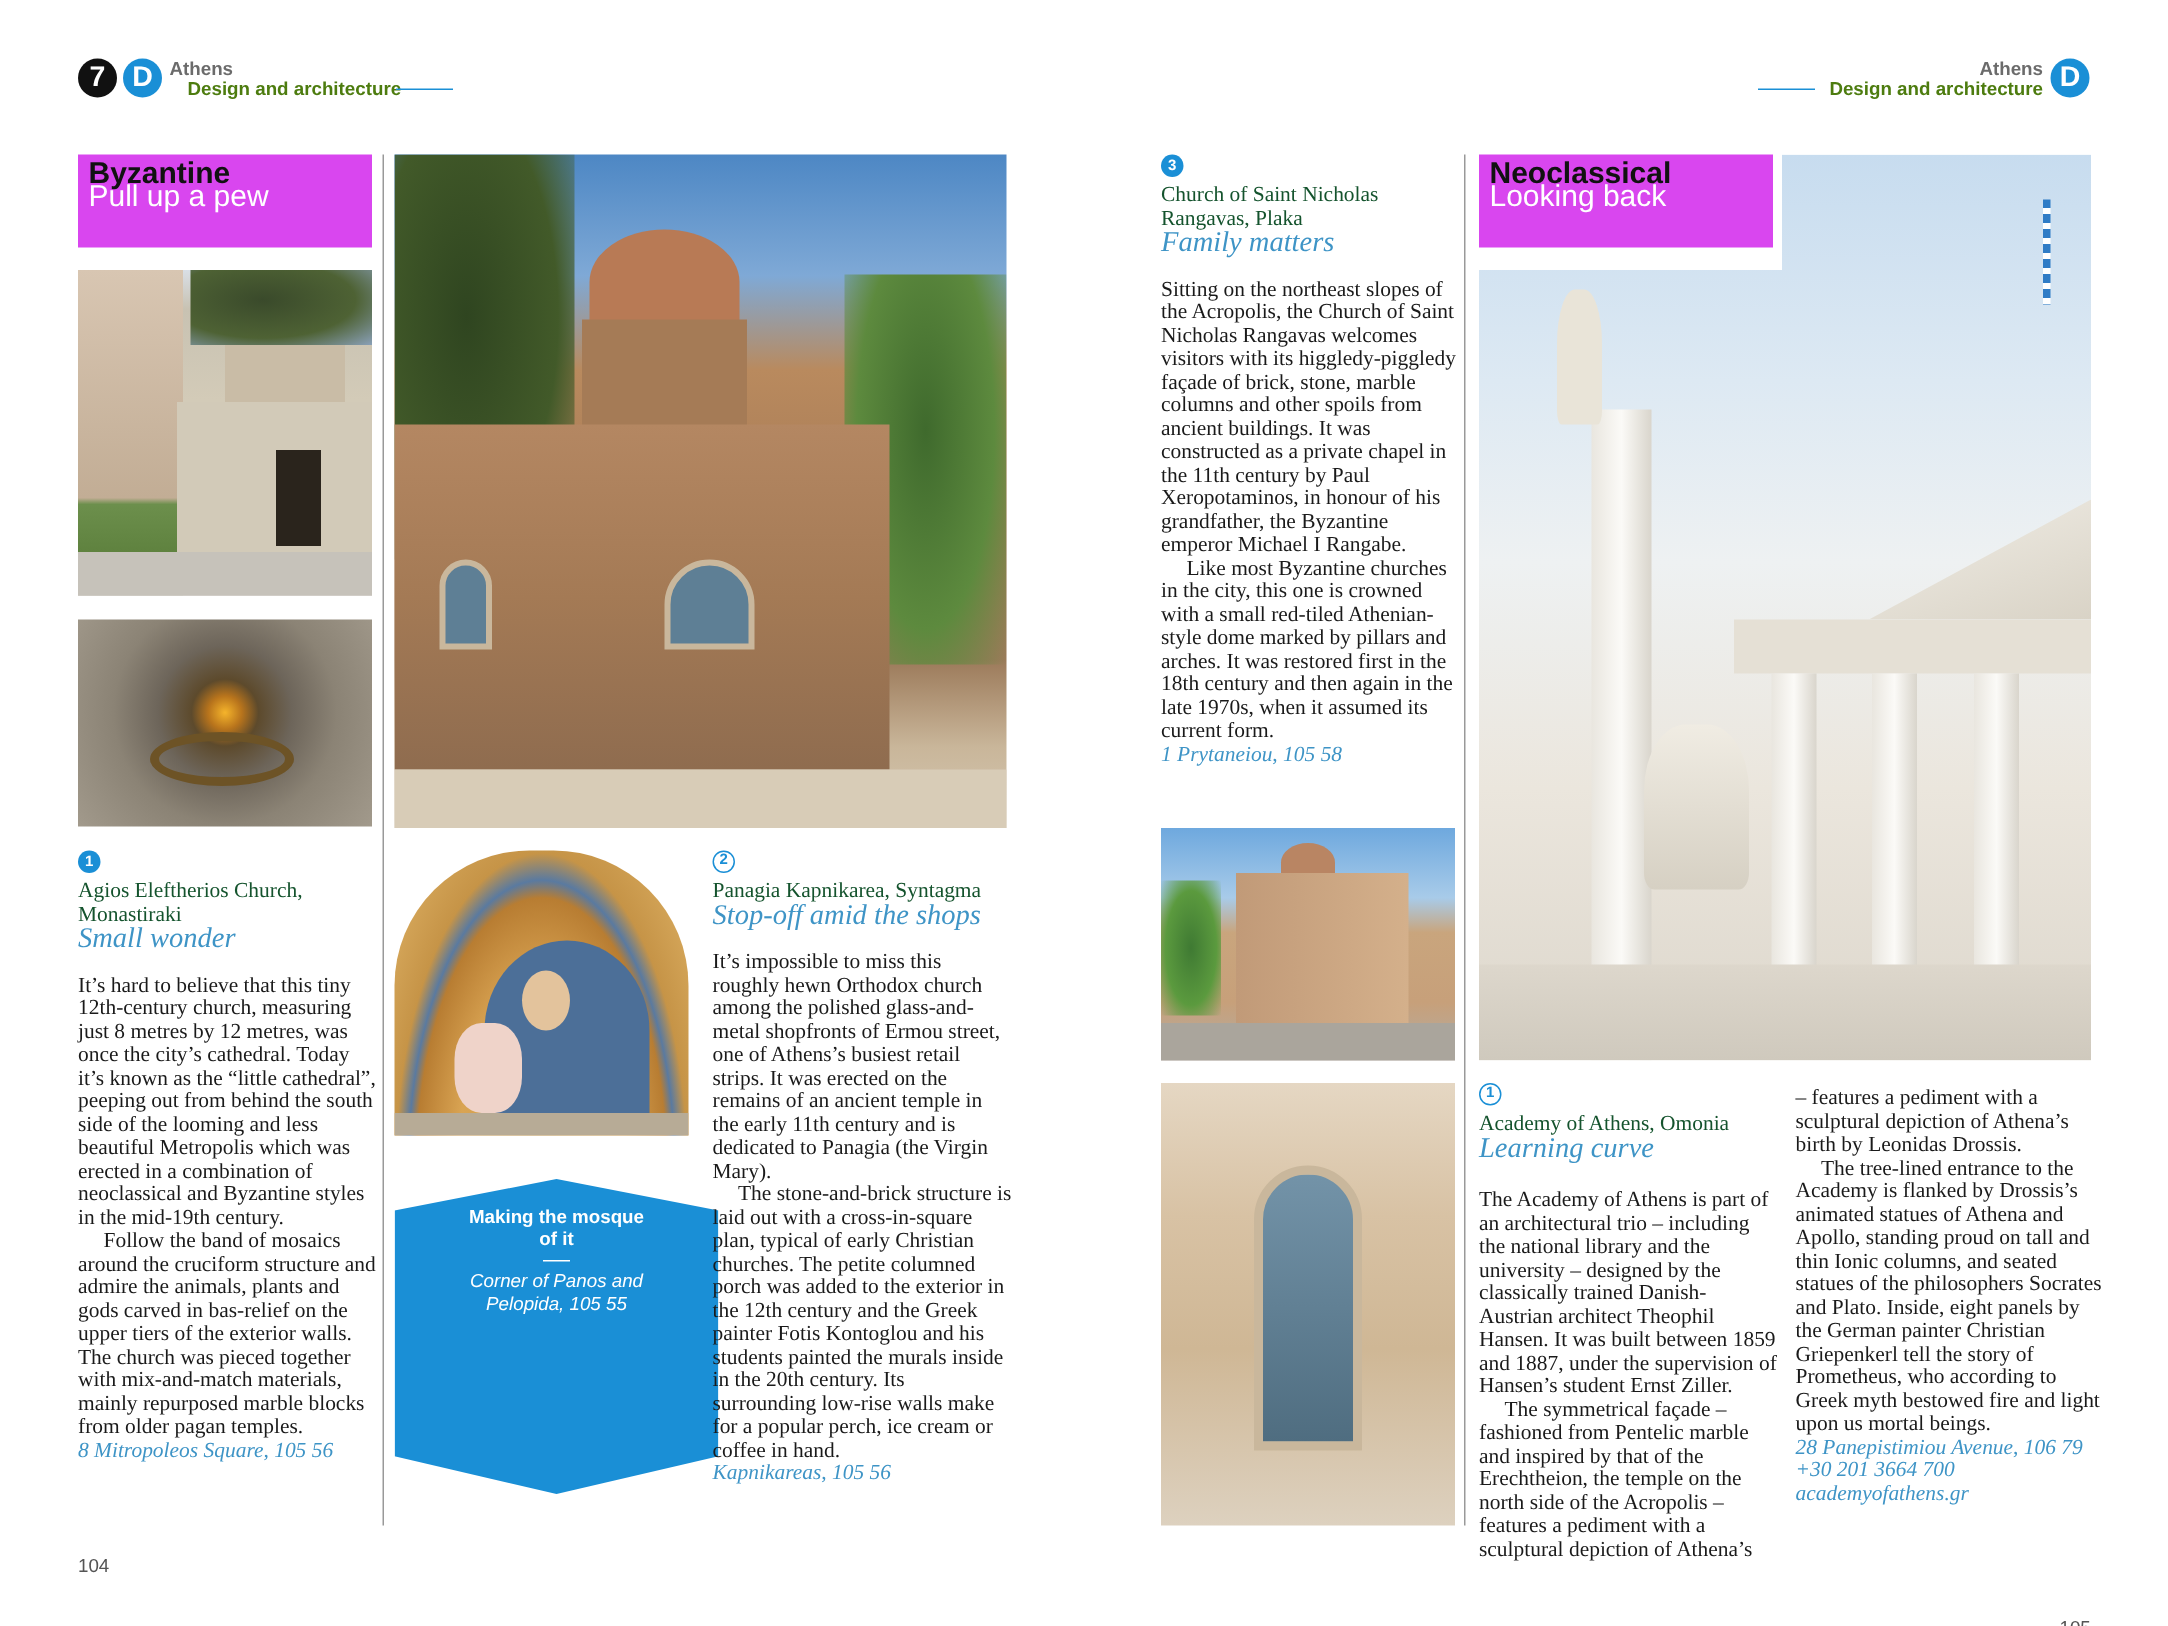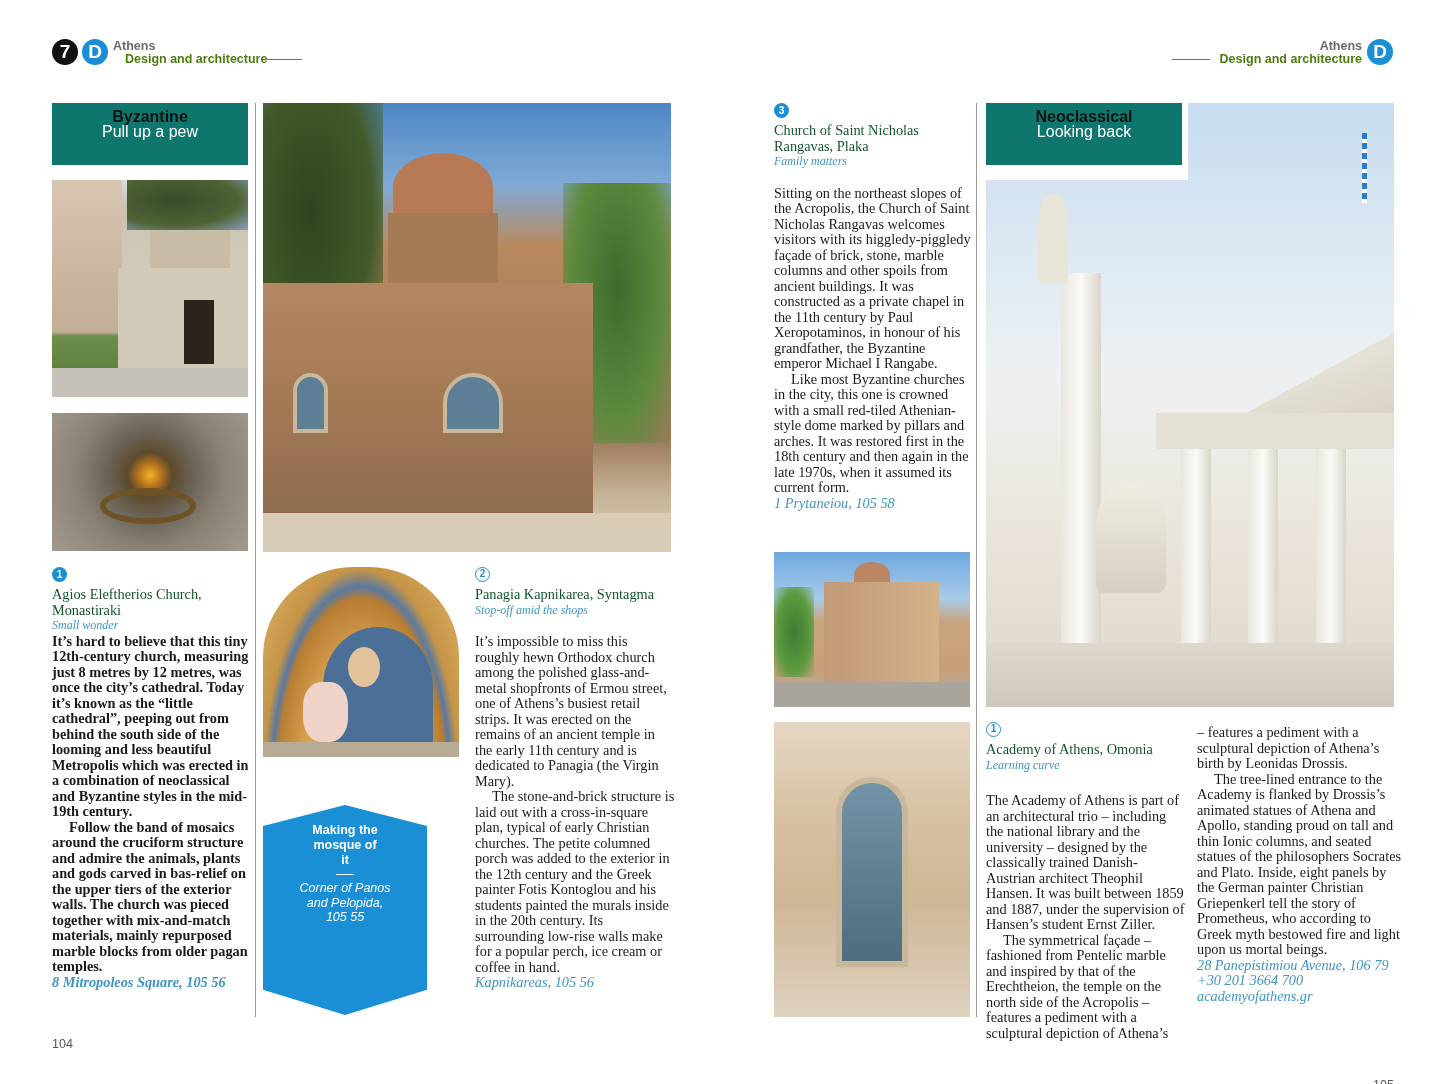--- a/index.html
+++ b/index.html
@@ -10,21 +10,21 @@
   
   .num-circle { width: 26px; height: 26px; border-radius: 50%; background: #111; color: #fff;
     font-family: "Liberation Sans", sans-serif; font-weight: bold; font-size: 19px; line-height: 26px; text-align: center; }
   .d-circle { width: 26px; height: 26px; border-radius: 50%; background: #1a8fd6; color: #fff;
     font-family: "Liberation Sans", sans-serif; font-weight: bold; font-size: 19px; line-height: 26px; text-align: center; }
   .hdr-city { font-family: "Liberation Sans", sans-serif; font-weight: bold; font-size: 12.5px; color: #6b6b6b; line-height: 13px; }
   .hdr-sect { font-family: "Liberation Sans", sans-serif; font-weight: bold; font-size: 12.5px; color: #4d7c0f; line-height: 14px; white-space: nowrap; margin-left: 12px; }
   .hdr-rule { height: 1px; background: #1a8fd6; width: 38px; }
 
   
-  .sect-box { background: #0f766e; padding: 6px 7px; font-family: "Liberation Sans", sans-serif; font-size: 16px; line-height: 15px; text-align: center; }
+  .sect-box { background: #d946ef; padding: 6px 7px; font-family: "Liberation Sans", sans-serif; font-size: 20px; line-height: 15px; }
   .sect-box .t { font-weight: bold; color: #111; display: block; }
   .sect-box .s { color: #fff; display: block; }
 
   .vrule { width: 1px; background: #999; }
 
   
   .photo { overflow: hidden; }
   .ph-church1 { background:
       linear-gradient(180deg, #d9dfe6 0%, #c8c2b2 12%, #d3cbb8 40%, #c2b9a5 70%, #a9a397 100%); }
   .ph-chandelier { background:
@@ -42,21 +42,21 @@
   .win-arch { background: #5e7f95; border-radius: 30px 30px 0 0; border: 4px solid #c9b79c; }
   .dome { background: #b87a55; border-radius: 50% 50% 0 0; }
   .column { background: linear-gradient(90deg,#e9e6df,#fbfaf7,#d9d5cc); }
 
   
   .ref-num { width: 15px; height: 15px; border-radius: 50%; font-family: "Liberation Sans", sans-serif;
      font-size: 10px; line-height: 15px; text-align: center; font-weight: bold; }
   .ref-solid { background: #1a8fd6; color: #fff; }
   .ref-outline { border: 1.3px solid #1a8fd6; color: #1a8fd6; line-height: 12.5px; background: #fff; }
   .place { font-size: 14.3px; line-height: 15.5px; color: #14532d; }
-  .tag { font-style: italic; font-size: 12px; line-height: 15.5px; color: #3e94c6; }
+  .tag { font-style: italic; font-size: 19px; line-height: 15.5px; color: #3e94c6; }
   .body { font-size: 14.3px; line-height: 15.5px; color: #1a1a1a; }
   .body p { margin: 0; }
   .body p + p { text-indent: 17px; }
   .addr { font-style: italic; color: #3e94c6; display: block; }
 
   
   .hexbox { background: #1a8fd6; color: #fff; text-align: center; font-family: "Liberation Sans", sans-serif;
     clip-path: polygon(50% 0%, 100% 10%, 100% 88%, 50% 100%, 0% 88%, 0% 10%); }
   .hexbox .h { font-weight: bold; font-size: 12.5px; line-height: 15px; }
   .hexbox .rule { width: 18px; height: 1px; background: #fff; margin: 6px auto 6px; }
@@ -110,31 +110,31 @@
   <div class="abs" style="left:0;top:410px;width:408px;height:39px;background:#d8ccb7;"></div>
 </div>
 
 <div class="abs photo ph-mosaic" style="left:263px;top:567px;width:196px;height:190px;border-radius:90px 90px 0 0;">
   <div class="abs" style="left:60px;top:60px;width:110px;height:120px;border-radius:50% 50% 0 0;background:#4c6f98;"></div>
   <div class="abs" style="left:85px;top:80px;width:32px;height:40px;border-radius:50%;background:#e3c39c;"></div>
   <div class="abs" style="left:40px;top:115px;width:45px;height:60px;border-radius:40%;background:#efd3c9;"></div>
   <div class="abs" style="left:0;top:175px;width:196px;height:15px;background:#b7ab96;"></div>
 </div>
 
-<div class="abs hexbox" style="left:263px;top:805px;width:164px;height:210px;padding:18px 6px 0;">
+<div class="abs hexbox" style="left:263px;top:786px;width:216px;height:210px;padding:18px 6px 0;">
   <div class="h" style="padding:0 40px;">Making the mosque of it</div>
   <div class="rule"></div>
   <div class="a" style="padding:0 30px;">Corner of Panos and Pelopida, 105 55</div>
 </div>
 
 <div class="abs" style="left:52px;top:567px;width:200px;">
   <div class="ref-num ref-solid">1</div>
   <div class="place" style="margin-top:5px;">Agios Eleftherios Church, Monastiraki</div>
   <div class="tag">Small wonder</div>
-  <div class="body" style="font-weight:bold;">
+  <div class="body" style="margin-top:16px;">
     <p>It’s hard to believe that this tiny 12th-century church, measuring just 8 metres by 12 metres, was once the city’s cathedral. Today it’s known as the “little cathedral”, peeping out from behind the south side of the looming and less beautiful Metropolis which was erected in a combination of neoclassical and Byzantine styles in the mid-19th century.</p>
     <p>Follow the band of mosaics around the cruciform structure and admire the animals, plants and gods carved in bas-relief on the upper tiers of the exterior walls. The church was pieced together with mix-and-match materials, mainly repurposed marble blocks from older pagan temples.</p>
     <span class="addr">8 Mitropoleos Square, 105 56</span>
   </div>
 </div>
 
 <div class="abs" style="left:475px;top:567px;width:200px;">
   <div class="ref-num ref-outline">2</div>
   <div class="place" style="margin-top:5px;">Panagia Kapnikarea, Syntagma</div>
   <div class="tag">Stop-off amid the shops</div>

